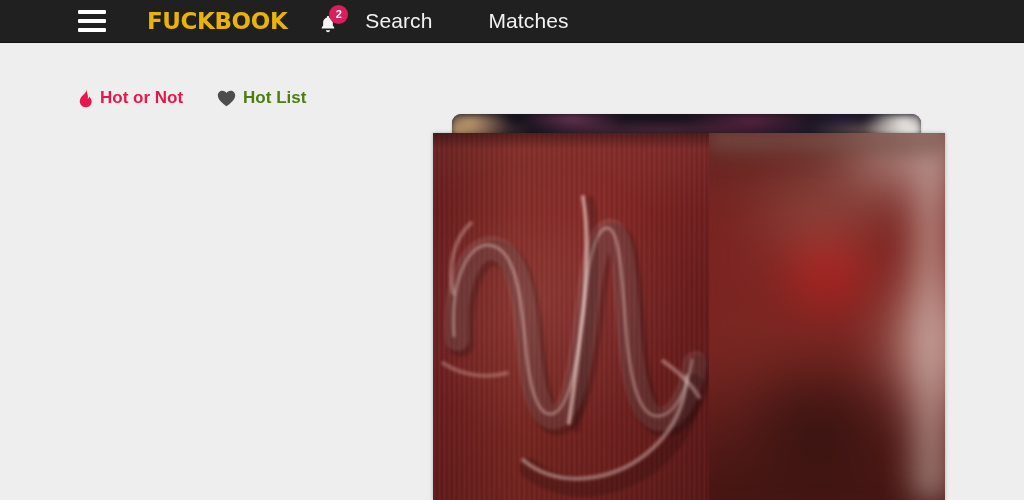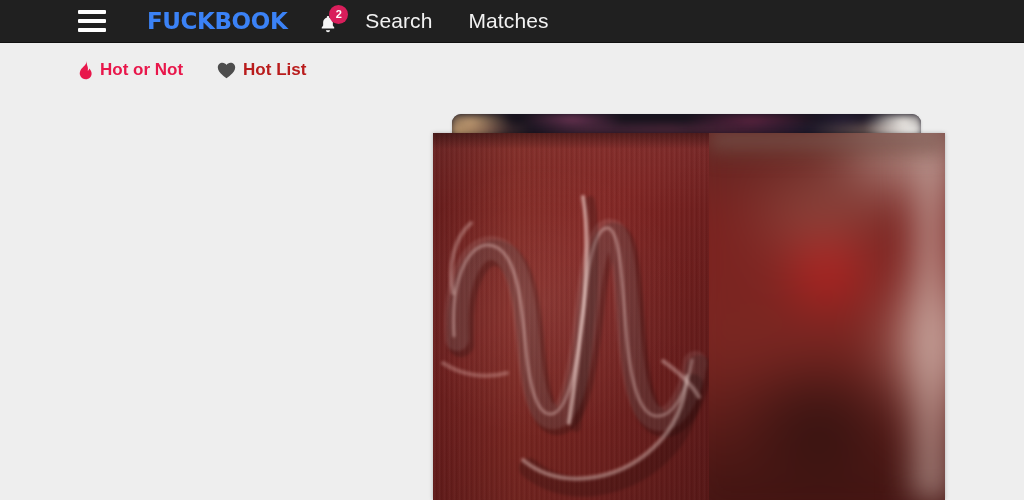--- a/index.html
+++ b/index.html
@@ -40,21 +40,21 @@
   .hamburger span {
     display: block;
     width: 28px;
     height: 4px;
     background: #ffffff;
     border-radius: 1px;
   }
 
   .brand {
     margin-left: 41px;
-    color: #3b82f6;
+    color: #eab308;
     font-size: 23px;
     font-weight: bold;
     letter-spacing: -0.4px;
     line-height: 1;
     white-space: nowrap;
     cursor: pointer;
     font-family: "DejaVu Sans", sans-serif;
   }
 
   .bell-wrap {
@@ -82,45 +82,45 @@
     font-weight: bold;
     line-height: 19px;
     text-align: center;
     box-sizing: border-box;
     padding: 0 2px;
   }
 
   .nav-link {
     color: #f2f2f2;
     font-size: 21px;
-    margin-left: 36px;
+    margin-left: 56px;
     white-space: nowrap;
     cursor: pointer;
     letter-spacing: 0.1px;
   }
   .nav-link.first { margin-left: 20px; }
 
   
   .subnav {
     position: absolute;
-    top: 60px;
+    top: 88px;
     left: 78px;
     display: flex;
     align-items: center;
   }
   .subnav-item {
     display: flex;
     align-items: center;
     font-size: 17px;
     font-weight: bold;
     cursor: pointer;
     white-space: nowrap;
   }
   .subnav-item.active { color: #e8174b; }
-  .subnav-item.inactive { color: #b91c1c; margin-left: 34px; }
+  .subnav-item.inactive { color: #4d7c0f; margin-left: 34px; }
   .subnav-icon {
     display: inline-flex;
     align-items: center;
     justify-content: center;
     margin-right: 7px;
   }
 
   
   .card-stack {
     position: absolute;

